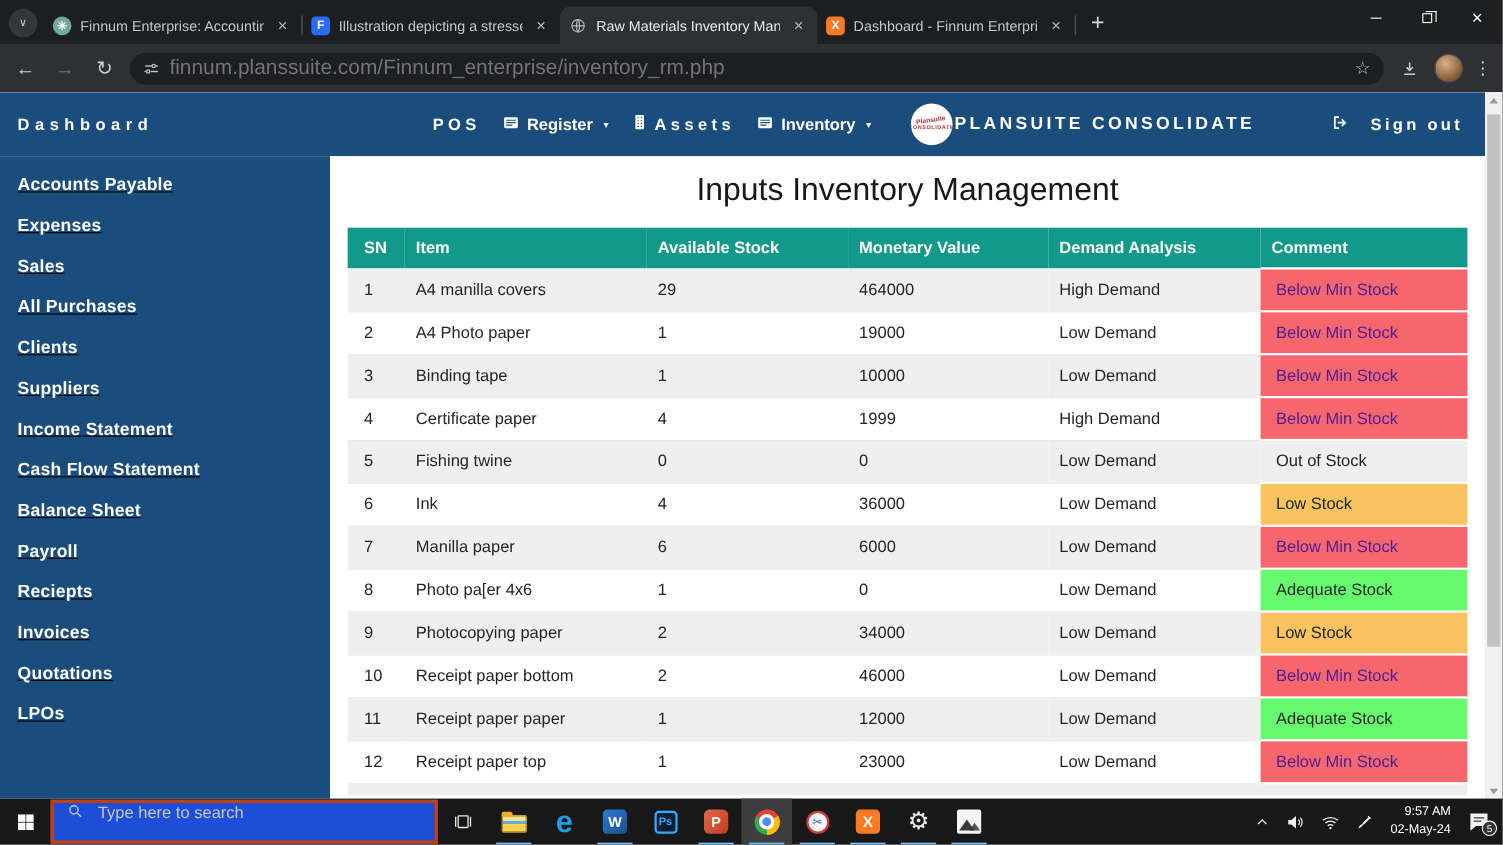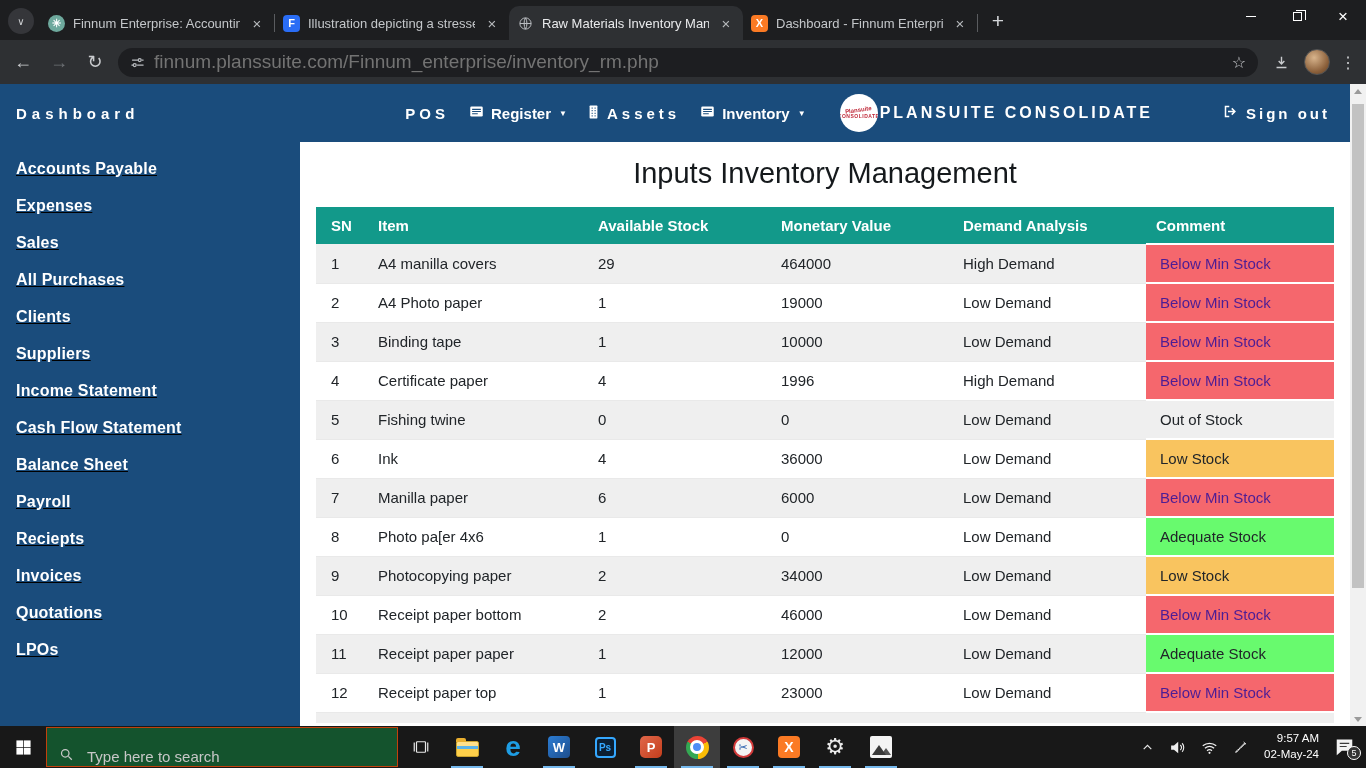--- a/index.html
+++ b/index.html
@@ -51,21 +51,21 @@
   .nav-links{display:flex;align-items:center;gap:20px;}
   .nav-link{display:flex;align-items:center;gap:7px;font-size:15px;font-weight:700;color:#fff;}
   .nav-link .lbl.spaced{letter-spacing:4px;}
   .caret{font-size:8px;margin-left:1px;}
   .brand{display:flex;align-items:center;gap:2px;margin-left:34px;}
   .brand-logo{width:38px;height:38px;border-radius:50%;background:#fff;display:flex;flex-direction:column;
        align-items:center;justify-content:center;overflow:hidden;}
   .brand-logo .lg1{color:#c02a3a;font-size:6px;font-weight:700;line-height:1;transform:rotate(-8deg);}
   .brand-logo .lg2{color:#c02a3a;font-size:5px;font-weight:700;letter-spacing:.5px;}
   .brand-text{font-size:16px;font-weight:700;letter-spacing:3px;}
-  .signout{display:flex;align-items:center;gap:8px;font-size:15px;font-weight:700;letter-spacing:3px;margin-left:70px;}
+  .signout{display:flex;align-items:center;gap:20px;font-size:15px;font-weight:700;letter-spacing:3px;margin-left:70px;}
 
   .page-body{display:flex;height:calc(100% - 58px);}
   .sidebar{width:300px;background:var(--navy);padding-top:8px;flex:none;text-decoration:underline;}
   .side-item{padding:9.5px 16px;color:#fff;font-size:16px;font-weight:600;letter-spacing:.2px;}
   .content{flex:1;background:#fff;overflow:hidden;}
   .page-title{text-align:center;font-size:29px;font-weight:500;color:#15191c;margin:15px 0 17px;}
   table.inv{width:calc(100% - 32px);margin:0 16px;border-collapse:collapse;font-size:15px;color:#212529;table-layout:fixed;}
   table.inv th{background:var(--teal);color:#fff;text-align:left;font-weight:700;height:37px;padding:0 10px;}
   table.inv th:first-child{padding-left:15px;}
   table.inv td{height:39px;padding:0 10px;border-bottom:1px solid #e9e9e9;}
@@ -83,22 +83,22 @@
   .sb-arrow.down{bottom:0;}
   .tri-up{width:0;height:0;border-left:4px solid transparent;border-right:4px solid transparent;border-bottom:5px solid #9a9a9a;}
   .tri-down{width:0;height:0;border-left:4px solid transparent;border-right:4px solid transparent;border-top:5px solid #9a9a9a;}
   .sb-thumb{position:absolute;left:2px;top:20px;width:12px;height:484px;background:#c2c2c2;}
 
   
   .taskbar{position:absolute;left:0;right:0;bottom:0;height:42px;background:#181818;display:flex;align-items:center;}
   .tb-cell{width:46px;height:42px;display:flex;align-items:center;justify-content:center;position:relative;flex:none;}
   .tb-cell.open::after{content:"";position:absolute;bottom:0;left:7px;right:7px;height:2px;background:#76b9ed;}
   .tb-cell.active{background:#3d3d3d;}
-  .tb-search{width:352px;height:40px;background:#14532d;border:1px solid #c2410c;display:flex;
-       align-items:flex-end;gap:11px;padding:0 12px;flex:none;}
+  .tb-search{width:352px;height:40px;background:#1d4ed8;border:3px solid #c2410c;display:flex;
+       align-items:flex-start;gap:11px;padding:0 12px;flex:none;}
   .tb-search input{background:transparent;border:none;outline:none;color:#cfcfcf;font-size:15px;width:100%;
        font-family:"Liberation Sans",sans-serif;}
   .tb-search input::placeholder{color:#c7c7c7;opacity:1;}
   .tray{margin-left:auto;display:flex;align-items:center;gap:15px;padding-right:10px;}
   .tray-icon{display:flex;align-items:center;justify-content:center;}
   .clock{color:#fff;font-size:11.5px;text-align:right;line-height:1.35;}
   .notif{position:relative;width:22px;height:20px;}
   .notif-badge{position:absolute;right:-5px;bottom:-3px;width:14px;height:14px;border-radius:50%;
        background:#333;border:1px solid #fff;color:#fff;font-size:9px;display:flex;align-items:center;justify-content:center;}
 
@@ -305,21 +305,21 @@
                 <td>Binding tape</td>
                 <td>1</td>
                 <td>10000</td>
                 <td>Low Demand</td>
                 <td class="comment st-danger">Below Min Stock</td>
               </tr>
               <tr>
                 <td>4</td>
                 <td>Certificate paper</td>
                 <td>4</td>
-                <td>1996</td>
+                <td>1999</td>
                 <td>High Demand</td>
                 <td class="comment st-danger">Below Min Stock</td>
               </tr>
               <tr>
                 <td>5</td>
                 <td>Fishing twine</td>
                 <td>0</td>
                 <td>0</td>
                 <td>Low Demand</td>
                 <td class="comment">Out of Stock</td>

